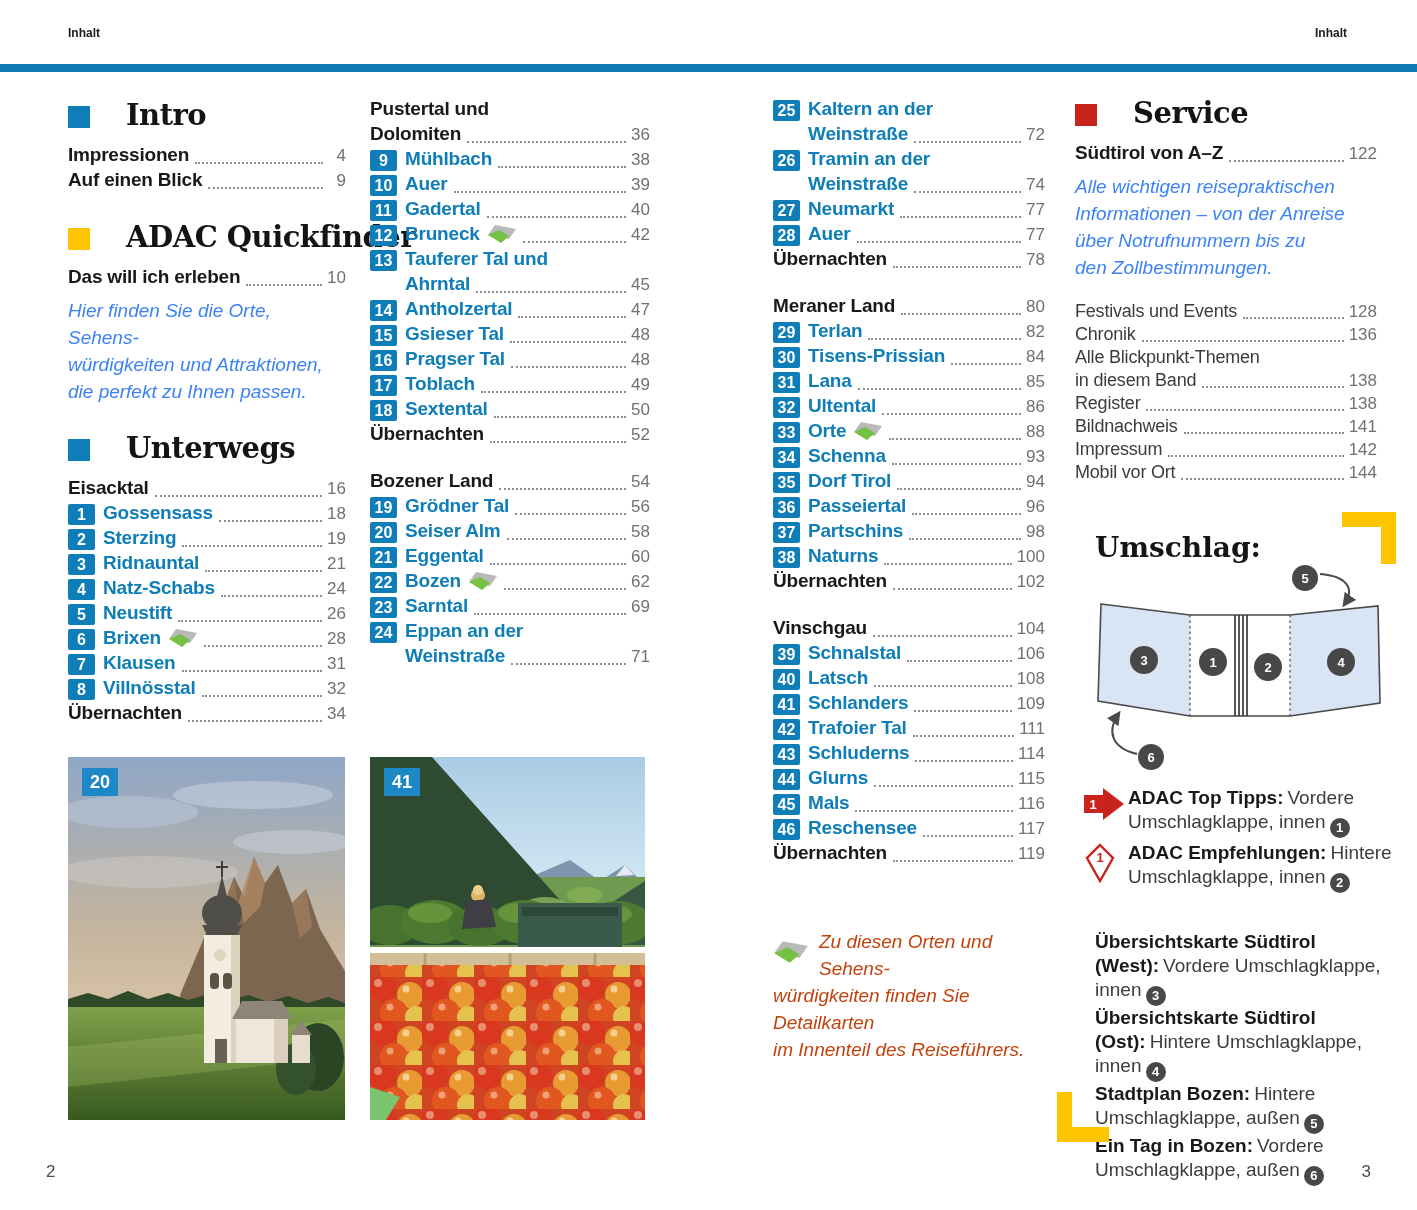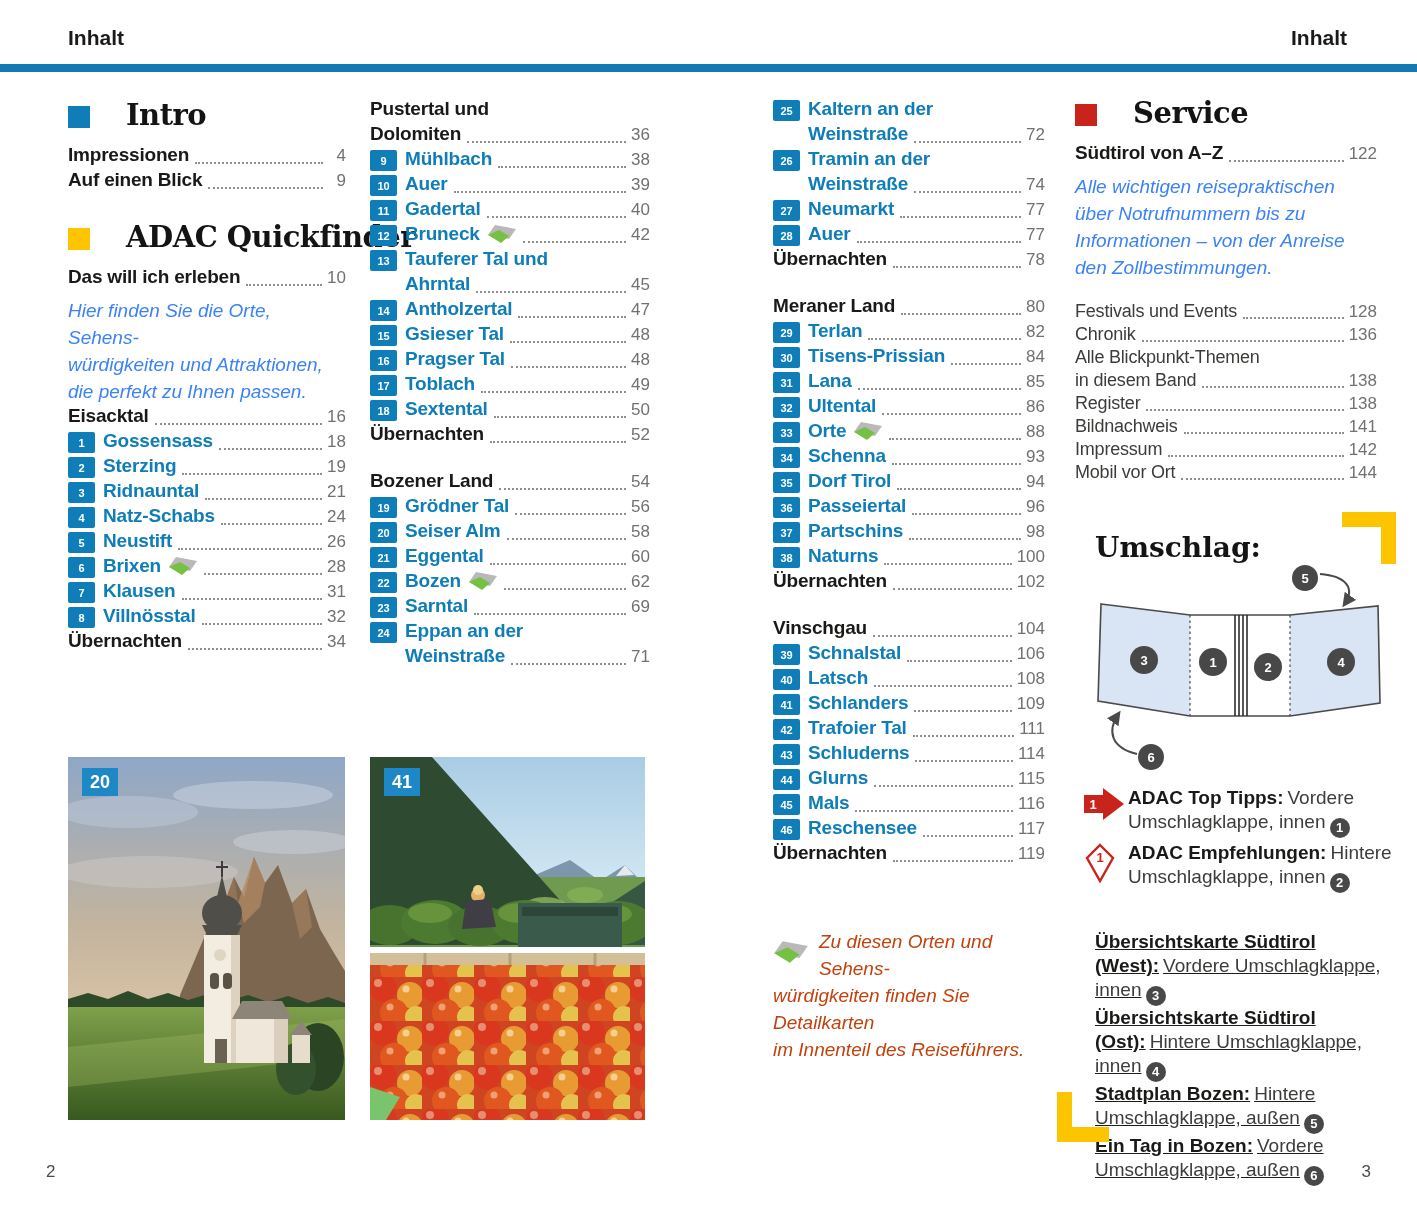--- a/index.html
+++ b/index.html
@@ -12,21 +12,21 @@
     --svc:#3c3c3a;
     --circle:#484848;
     --dots:#8f8f8f;
     --flap:#d9e4f4;
   }
   *{margin:0;padding:0;box-sizing:border-box;}
   html,body{background:#e8e8e8;}
   .page{position:relative;width:1417px;height:1210px;background:#ffffff;overflow:hidden;
         font-family:"Liberation Sans",sans-serif;color:var(--ink);}
   
-  .hdr-label{position:absolute;top:26px;font-size:21px;font-weight:700;color:#1a1a1a;}
+  .hdr-label{position:absolute;top:26px;font-size:12px;font-weight:700;color:#1a1a1a;}
   .hdr-left{left:68px;}
   .hdr-right{right:70px;}
   .hdr-rule{position:absolute;left:0;top:64px;width:1417px;height:8px;background:#117ab3;}
   .ftr-num{position:absolute;bottom:28px;font-size:17px;color:#4b4b4b;}
   .ftr-left{left:46px;}
   .ftr-right{right:46px;}
   
   .col{position:absolute;top:98px;}
   .col1{left:68px;width:278px;}
   .col2{left:370px;width:280px;}
@@ -39,21 +39,21 @@
   .sq.yellow{background:var(--yellow);}
   .sq.red{background:var(--red);}
   .sec-head h2{font-family:"DejaVu Serif",serif;font-weight:700;font-size:29px;
                letter-spacing:-0.5px;color:#141414;white-space:nowrap;}
   .mt28{margin-top:26px;}
   
   .toc-row{margin:0;}
   .toc-line{display:flex;align-items:baseline;min-height:25px;}
   .toc-line.svc{min-height:23px;}
   .badge{align-self:center;flex:none;width:27px;height:21px;margin-right:8px;border-radius:2px;
-         background:var(--blue);color:#fff;font-size:11px;font-weight:700;
+         background:var(--blue);color:#fff;font-size:16px;font-weight:700;
          display:inline-flex;align-items:center;justify-content:center;}
   .toc-label{font-size:19px;letter-spacing:-0.2px;white-space:nowrap;}
   .head .toc-label{font-weight:700;color:#191917;}
   .item .toc-label{font-weight:700;color:var(--blue);}
   .svc .toc-label{font-weight:400;font-size:18px;color:var(--svc);}
   .dots{flex:1;align-self:flex-end;margin:0 5px 5px 6px;border-bottom:2px dotted var(--dots);min-width:12px;}
   .pg{flex:none;font-size:17px;color:var(--gray-pg);text-align:right;min-width:18px;}
   .toc-line.cont.item{padding-left:35px;}
   .map-ic{flex:none;align-self:center;margin-left:7px;}
   .block{margin-top:22px;}
@@ -76,21 +76,21 @@
   .diagram{position:absolute;left:1094px;top:564px;}
   .bracket-tr{position:absolute;left:1342px;top:512px;width:54px;height:52px;
               border-top:15px solid var(--yellow);border-right:15px solid var(--yellow);}
   .bracket-bl{position:absolute;left:1057px;top:1092px;width:52px;height:50px;
               border-left:15px solid var(--yellow);border-bottom:15px solid var(--yellow);}
   .tipps{position:absolute;left:1084px;top:786px;width:310px;}
   .tipp{display:flex;margin-bottom:3px;}
   .tipp-icon{flex:none;width:44px;padding-top:2px;}
   .tipp-text{font-size:19px;line-height:24px;color:var(--svc);}
   .tipp-text b{color:#191917;margin-right:4px;}
-  .cover-refs{position:absolute;left:1095px;top:930px;width:315px;text-decoration:underline;}
+  .cover-refs{position:absolute;left:1095px;top:930px;width:315px;}
   .cover-ref{font-size:19px;line-height:24px;color:var(--svc);margin-bottom:0;}
   .cover-ref b{color:#191917;margin-right:4px;}
   .num-circle{display:inline-flex;width:20px;height:20px;border-radius:50%;background:var(--circle);
               color:#fff;font-size:13px;font-weight:700;align-items:center;justify-content:center;
               vertical-align:-4px;margin-left:4px;}
 </style>
 </head>
 <body>
 
 <div class="page">
@@ -145,20 +145,24 @@
   </div>
 </div>
     <div class="note">
   <div class="note-line">Hier finden Sie die Orte, Sehens-</div>
 
   <div class="note-line">würdigkeiten und Attraktionen,</div>
 
   <div class="note-line">die perfekt zu Ihnen passen.</div>
 </div>
 
+    <div class="sec-head mt28">
+      <span class="sq blue"></span>
+      <h2>Unterwegs</h2>
+    </div>
     <div>
   <div class="toc-row">
     <div class="toc-line head">
 
       <span class="toc-label">Eisacktal</span>
 
       <span class="dots"></span>
       <span class="pg">16</span>
     </div>
 
@@ -829,23 +833,23 @@
 
       <span class="dots"></span>
       <span class="pg">122</span>
     </div>
 
   </div>
 </div>
     <div class="note" style="margin-bottom:20px;">
   <div class="note-line">Alle wichtigen reisepraktischen</div>
 
+  <div class="note-line">Informationen – von der Anreise</div>
+
   <div class="note-line">über Notrufnummern bis zu</div>
-
-  <div class="note-line">Informationen – von der Anreise</div>
 
   <div class="note-line">den Zollbestimmungen.</div>
 </div>
     <div>
   <div class="toc-row">
     <div class="toc-line svc">
 
       <span class="toc-label">Festivals und Events</span>
 
       <span class="dots"></span>

